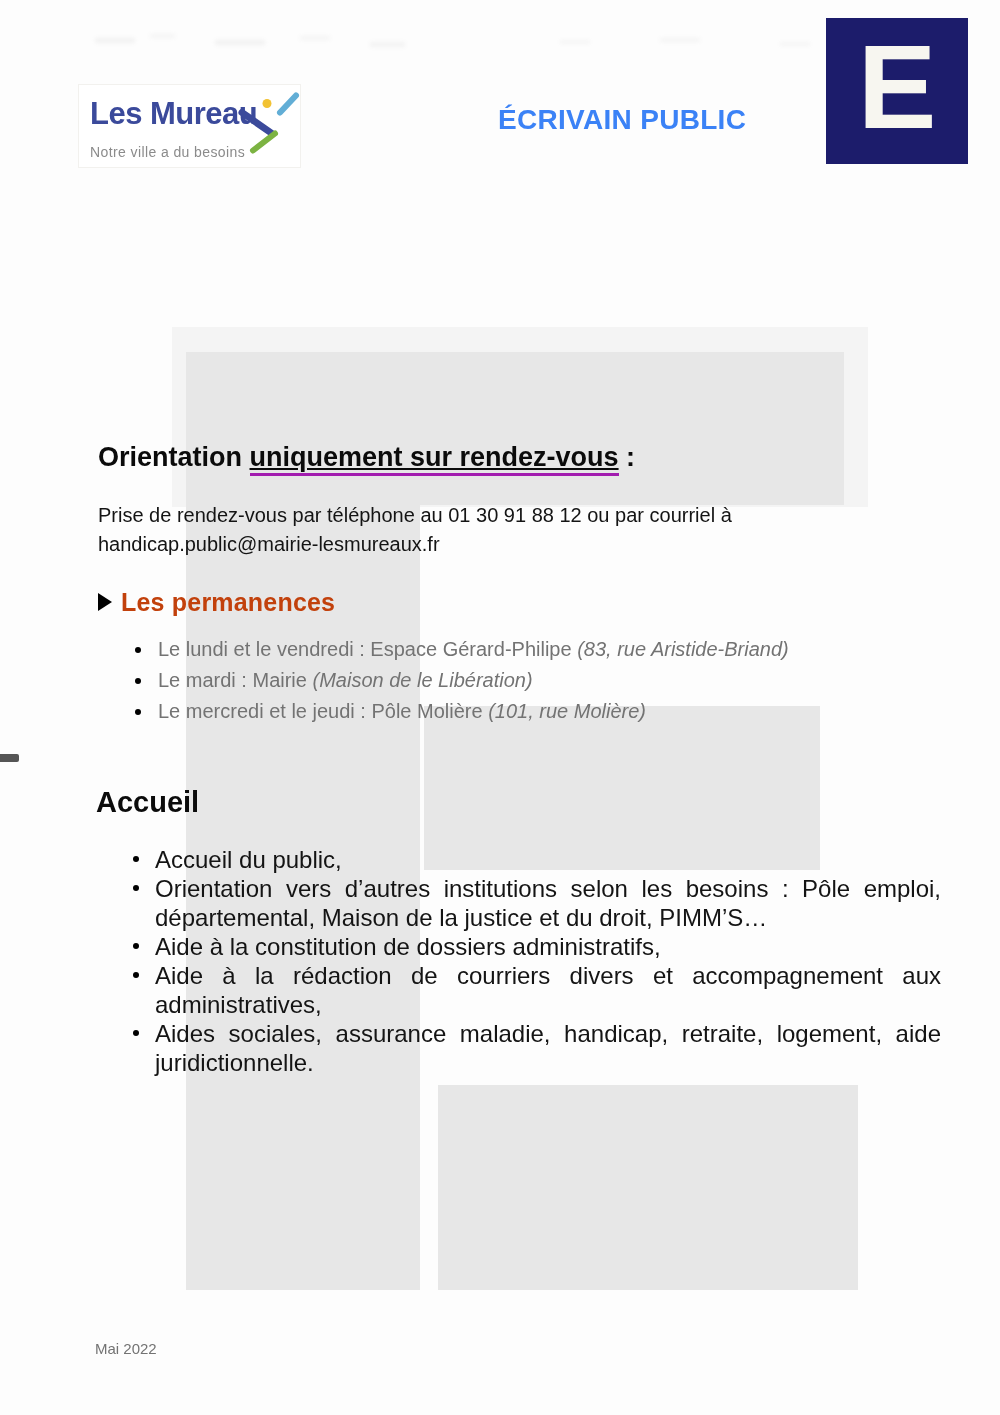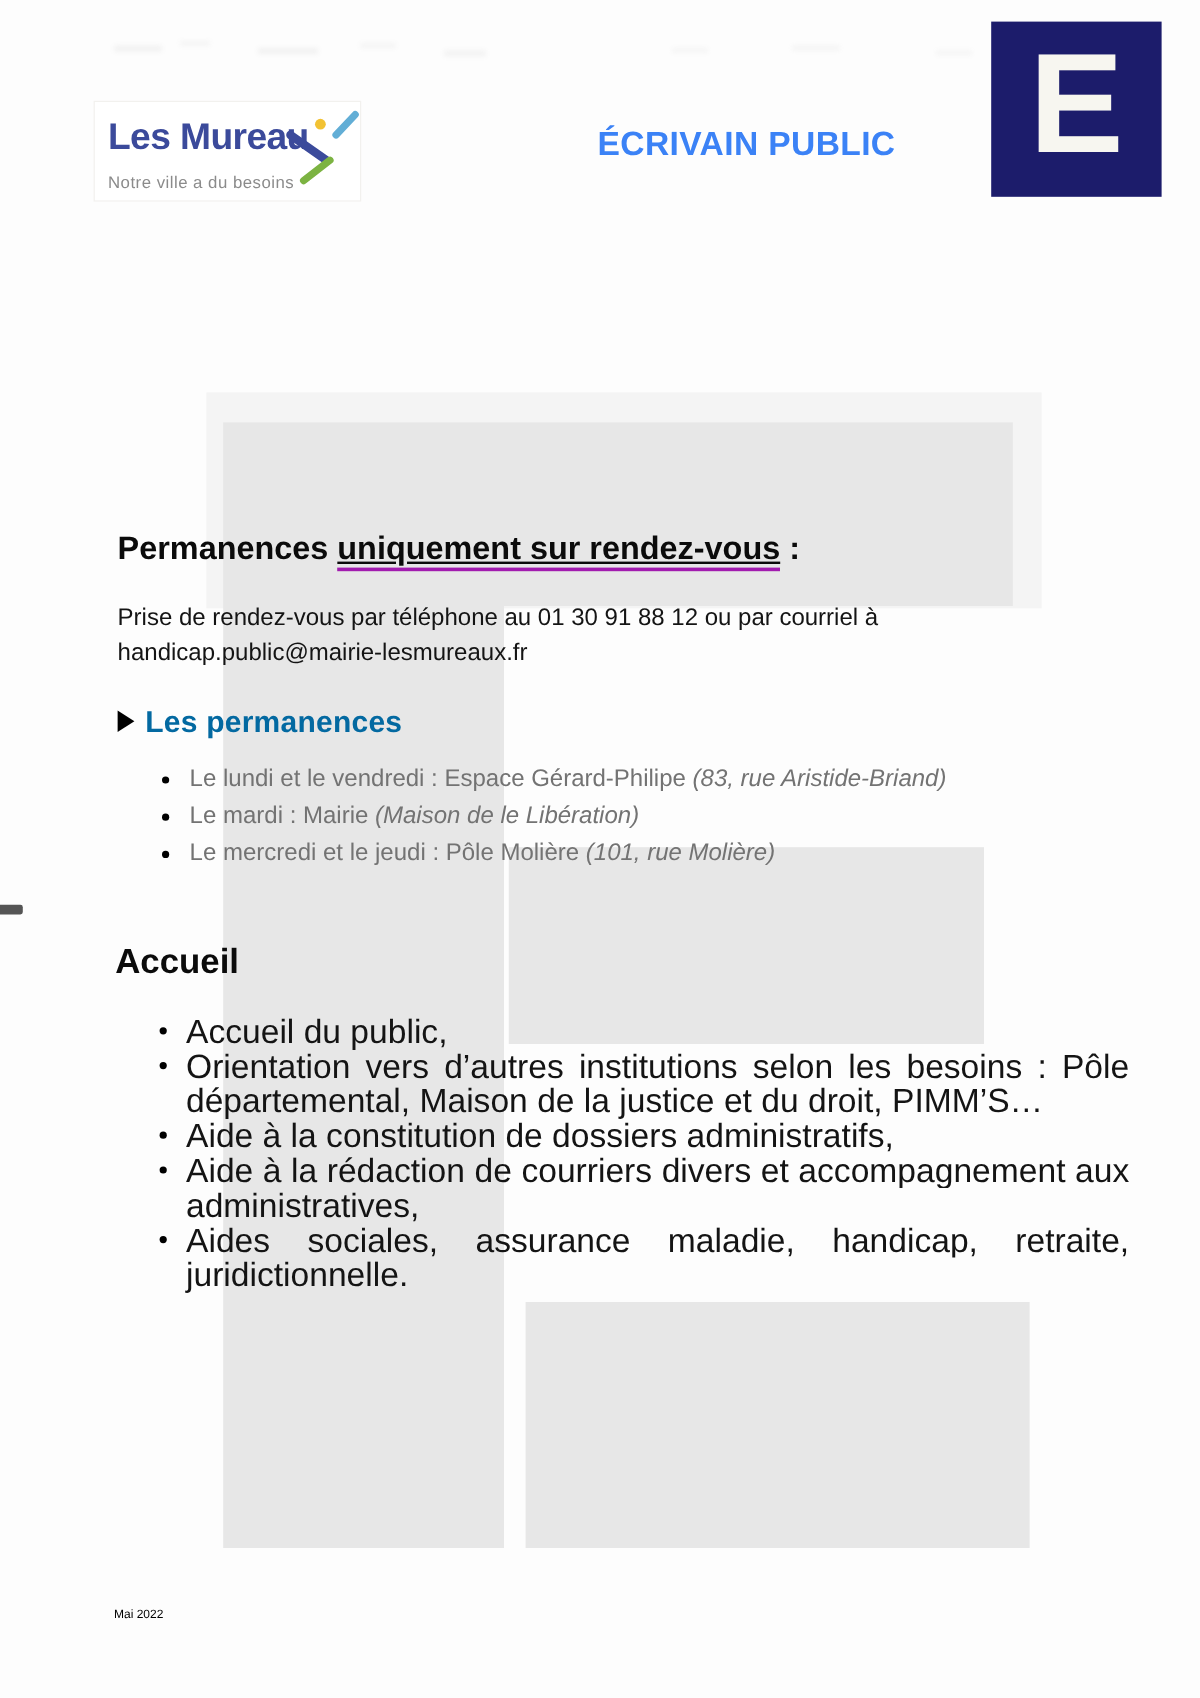--- a/index.html
+++ b/index.html
@@ -28,38 +28,38 @@
   .logo-title{position:absolute;left:11px;top:11px;font-size:31px;font-weight:700;color:#3b4a9b;letter-spacing:-.5px;white-space:nowrap;}
   .logo-x{position:absolute;left:153px;top:1px;width:72px;height:73px;}
   .logo-tagline{position:absolute;left:11px;top:59px;font-size:14px;color:#8b8b8b;letter-spacing:.4px;white-space:nowrap;}
 
   
   .main-heading{left:98px;top:441px;font-size:27px;font-weight:700;line-height:33px;white-space:nowrap;color:#0b0b0b;}
   .main-heading .ul{border-bottom:3px solid #a21caf;padding-bottom:1px;text-decoration:underline;}
   .intro{left:98px;top:501px;font-size:20px;line-height:28.5px;color:#141414;}
 
   
-  .perm-heading{left:98px;top:588px;font-size:25px;font-weight:700;letter-spacing:.2px;white-space:nowrap;color:#0369a1;}
+  .perm-heading{left:98px;top:588px;font-size:25px;font-weight:700;letter-spacing:.2px;white-space:nowrap;color:#c2410c;}
   .tri{display:inline-block;width:0;height:0;border-left:14px solid #000;border-top:9px solid transparent;border-bottom:9px solid transparent;margin-right:9px;}
   ul.doclist{list-style:none;margin:0;padding:0;}
   .perm-list{left:130px;top:634px;width:810px;}
   .perm-list li{position:relative;padding-left:28px;font-size:20px;line-height:31px;color:#737373;white-space:nowrap;}
   .perm-list li::before{content:"";position:absolute;left:5px;top:13px;width:6px;height:6px;border-radius:50%;background:#000;}
   .ital{font-style:italic;}
 
   
   .missions-heading{left:96px;top:786px;font-size:29px;font-weight:700;color:#0b0b0b;}
   .missions-list{left:128px;top:845px;width:813px;}
-  .missions-list li{position:relative;padding-left:27px;font-size:28px;line-height:29px;color:#141414;}
+  .missions-list li{position:relative;padding-left:27px;font-size:24px;line-height:29px;color:#141414;}
   .missions-list li::before{content:"";position:absolute;left:5px;top:11px;width:6px;height:6px;border-radius:50%;background:#000;}
   .mline{width:786px;}
   .mline.just{text-align:justify;text-align-last:justify;max-height:29px;overflow:hidden;}
 
   
-  .footer-date{left:95px;top:1340px;font-size:10px;color:#000000;}
+  .footer-date{left:95px;top:1340px;font-size:15px;color:#737373;}
 
   
   .art{position:absolute;background:#8a8a8a;filter:blur(2px);z-index:1;}
   .edge-mark{position:absolute;left:0;top:754px;width:19px;height:8px;background:#555;border-radius:0 2px 2px 0;z-index:1;}
 </style>
 </head>
 <body>
 
 <div class="page">
 
@@ -90,21 +90,21 @@
     <div class="logo-tagline">Notre ville a du besoins</div>
   </div>
 
   <div class="layer doc-title">ÉCRIVAIN PUBLIC</div>
 
   <div class="layer e-badge">
     <span>E</span>
   </div>
 
   <div class="layer main-heading">
-    <span>Permanences </span><span class="ul">uniquement sur rendez-vous</span><span> :</span>
+    <span>Orientation </span><span class="ul">uniquement sur rendez-vous</span><span> :</span>
   </div>
 
   <div class="layer intro">
     <div>Prise de rendez-vous par téléphone au 01 30 91 88 12 ou par courriel à</div>
     <div>handicap.public@mairie-lesmureaux.fr</div>
   </div>
 
   <div class="layer perm-heading">
     <span class="tri"></span><span>Les permanences</span>
   </div>

